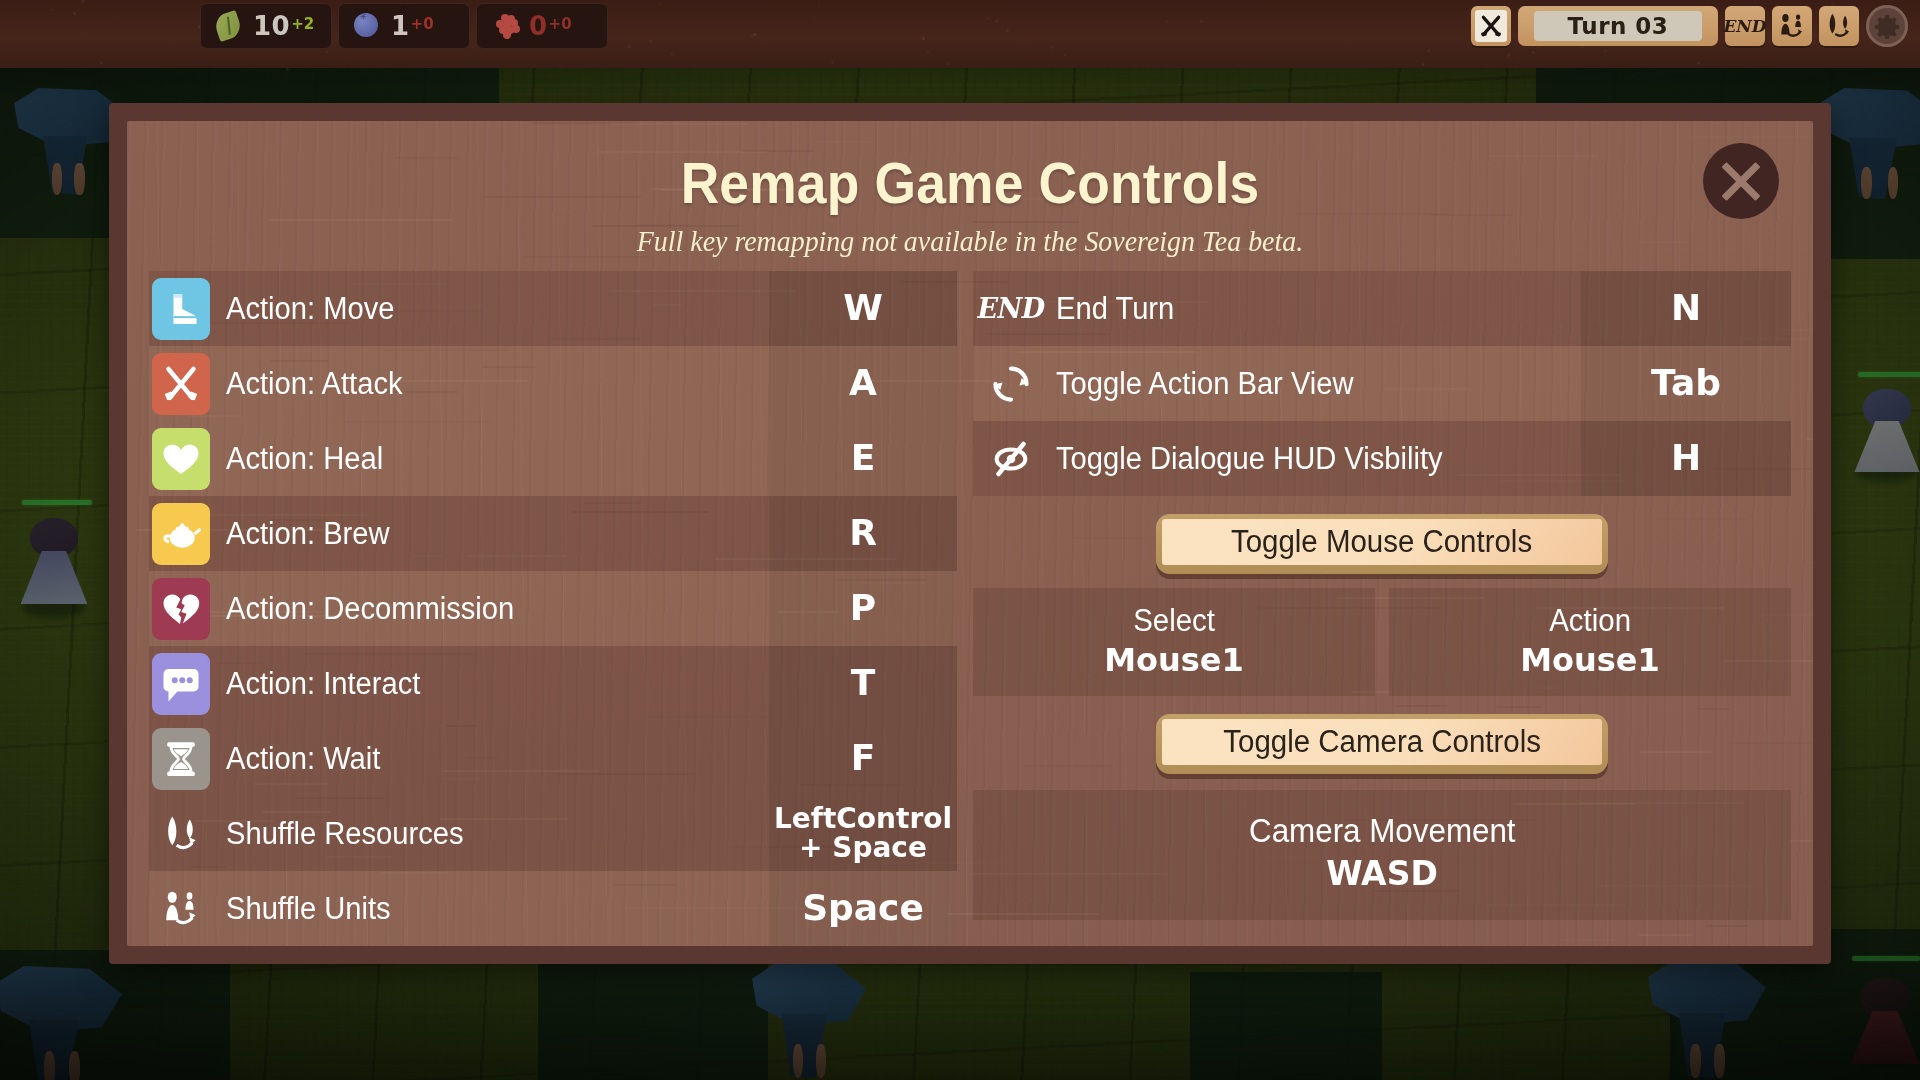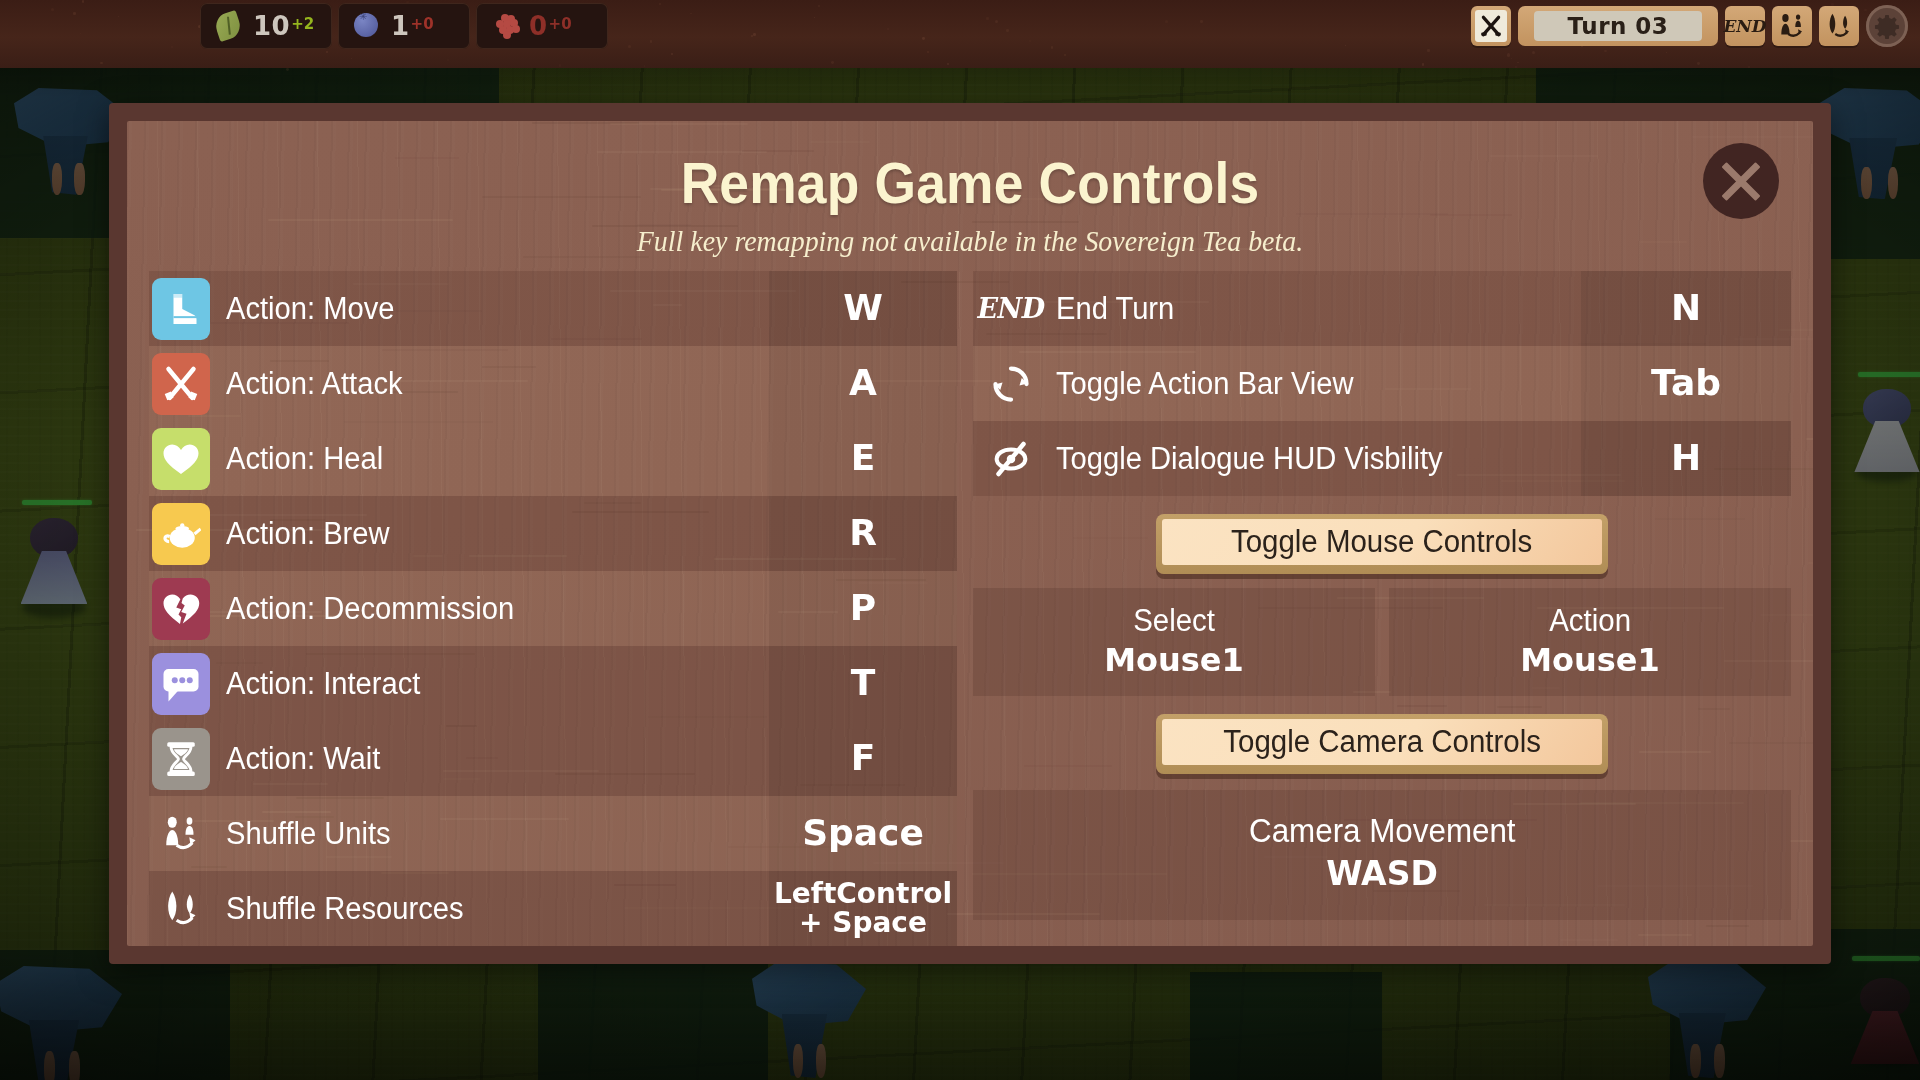--- a/index.html
+++ b/index.html
@@ -226,21 +226,21 @@
   .col-right .kb-row .tile { width:70px; margin-right:10px; background:none; }
   .col-right .kb-row .keycell { width:210px; }
   .col-right .kb-row .label { font-size:31px; }
   svg { display:block; }
 
   
   .btn-wrap { display:flex; justify-content:center; margin-top:18px; }
   .game-btn {
     position:relative; width:452px; height:60px; cursor:pointer;
     background:linear-gradient(180deg,#c3a068,#b08d55);
-    border-radius:8px; padding:5px 6px 9px 6px;
+    border-radius:14px; padding:5px 6px 9px 6px;
     box-shadow:0 5px 0 rgba(70,40,28,.55);
   }
   .game-btn .face {
     width:100%; height:100%; border-radius:3px;
     background:linear-gradient(125deg,#fbe3c2 0%, #fadfbb 55%, #f3c79c 100%);
     display:flex; align-items:center; justify-content:center;
     color:#2b221b; font-size:31px;
     font-family:"Liberation Sans", sans-serif;
   }
   .game-btn .face span { transform:scaleX(.95); }
@@ -723,49 +723,49 @@
                 <path d="M8 6.1 h16 c0 5.5 -6 8 -6 9.9 0 1.9 6 4.4 6 9.9 H8 c0-5.5 6-8 6-9.9 0-1.9-6-4.4-6-9.9z" fill="none" stroke="#ffffff" stroke-width="2.3"></path>
                 <path d="M10.4 8.1 h11.2 c-.4 2.6 -4 4.6 -5.6 5.6 -1.6-1 -5.2-3 -5.6-5.6z"></path>
                 <path d="M10.4 24 c.6-2.8 4-4.6 5.6-5.6 1.6 1 5 2.8 5.6 5.6z"></path>
               </svg>
             </div>
             <div class="label">Action: Wait</div>
             <div class="keycell">
               <div>F</div>
             </div>
           </div>
+          <div class="kb-row odd">
+            <div class="tile plain">
+              <svg width="40" height="40" viewBox="0 0 32 32" fill="#ffffff">
+                <path d="M9 2 C13.4 8.6 13.4 19.4 9 25 C4.6 19.4 4.6 8.6 9 2 Z"></path>
+                <path d="M23 4.4 C26.2 9.2 26.2 15.8 23 19.6 C19.8 15.8 19.8 9.2 23 4.4 Z"></path>
+                <path d="M12.5 25 q6.5 4.6 12.6 -2" stroke="#ffffff" stroke-width="2.6" fill="none"></path>
+                <path d="M22.6 18.6 l5 2.3 -4 3.6 z"></path>
+              </svg>
+            </div>
+            <div class="label">Shuffle Resources</div>
+            <div class="keycell small">
+              <div>LeftControl</div>
+              <div>+ Space</div>
+            </div>
+          </div>
           <div class="kb-row even">
             <div class="tile plain">
               <svg width="40" height="40" viewBox="0 0 32 32" fill="#ffffff">
                 <ellipse cx="9" cy="6.6" rx="3.6" ry="4.4"></ellipse>
                 <path d="M4.2 25 C4.2 16.4 7 12.8 9 12.8 C11 12.8 13.8 16.4 13.8 25 Z"></path>
                 <ellipse cx="22.8" cy="5.6" rx="2.3" ry="3"></ellipse>
                 <path d="M19.6 16.6 C19.6 11 21.2 9.6 22.8 9.6 C24.4 9.6 26 11 26 16.6 Z"></path>
                 <path d="M12.5 25 q6.5 4.6 12.6 -2" stroke="#ffffff" stroke-width="2.6" fill="none"></path>
                 <path d="M22.6 18.6 l5 2.3 -4 3.6 z"></path>
               </svg>
             </div>
             <div class="label">Shuffle Units</div>
             <div class="keycell">
               <div>Space</div>
-            </div>
-          </div>
-          <div class="kb-row odd">
-            <div class="tile plain">
-              <svg width="40" height="40" viewBox="0 0 32 32" fill="#ffffff">
-                <path d="M9 2 C13.4 8.6 13.4 19.4 9 25 C4.6 19.4 4.6 8.6 9 2 Z"></path>
-                <path d="M23 4.4 C26.2 9.2 26.2 15.8 23 19.6 C19.8 15.8 19.8 9.2 23 4.4 Z"></path>
-                <path d="M12.5 25 q6.5 4.6 12.6 -2" stroke="#ffffff" stroke-width="2.6" fill="none"></path>
-                <path d="M22.6 18.6 l5 2.3 -4 3.6 z"></path>
-              </svg>
-            </div>
-            <div class="label">Shuffle Resources</div>
-            <div class="keycell small">
-              <div>LeftControl</div>
-              <div>+ Space</div>
             </div>
           </div>
         </div>
 
       <div class="col-right">
         <div id="col-right-rows">
             <div class="kb-row odd">
               <div class="tile plain">
                 <span style="font-family:'DejaVu Serif',serif;font-style:italic;font-weight:800;font-size:27px;color:#fff;letter-spacing:-.5px;">END</span>
               </div>

